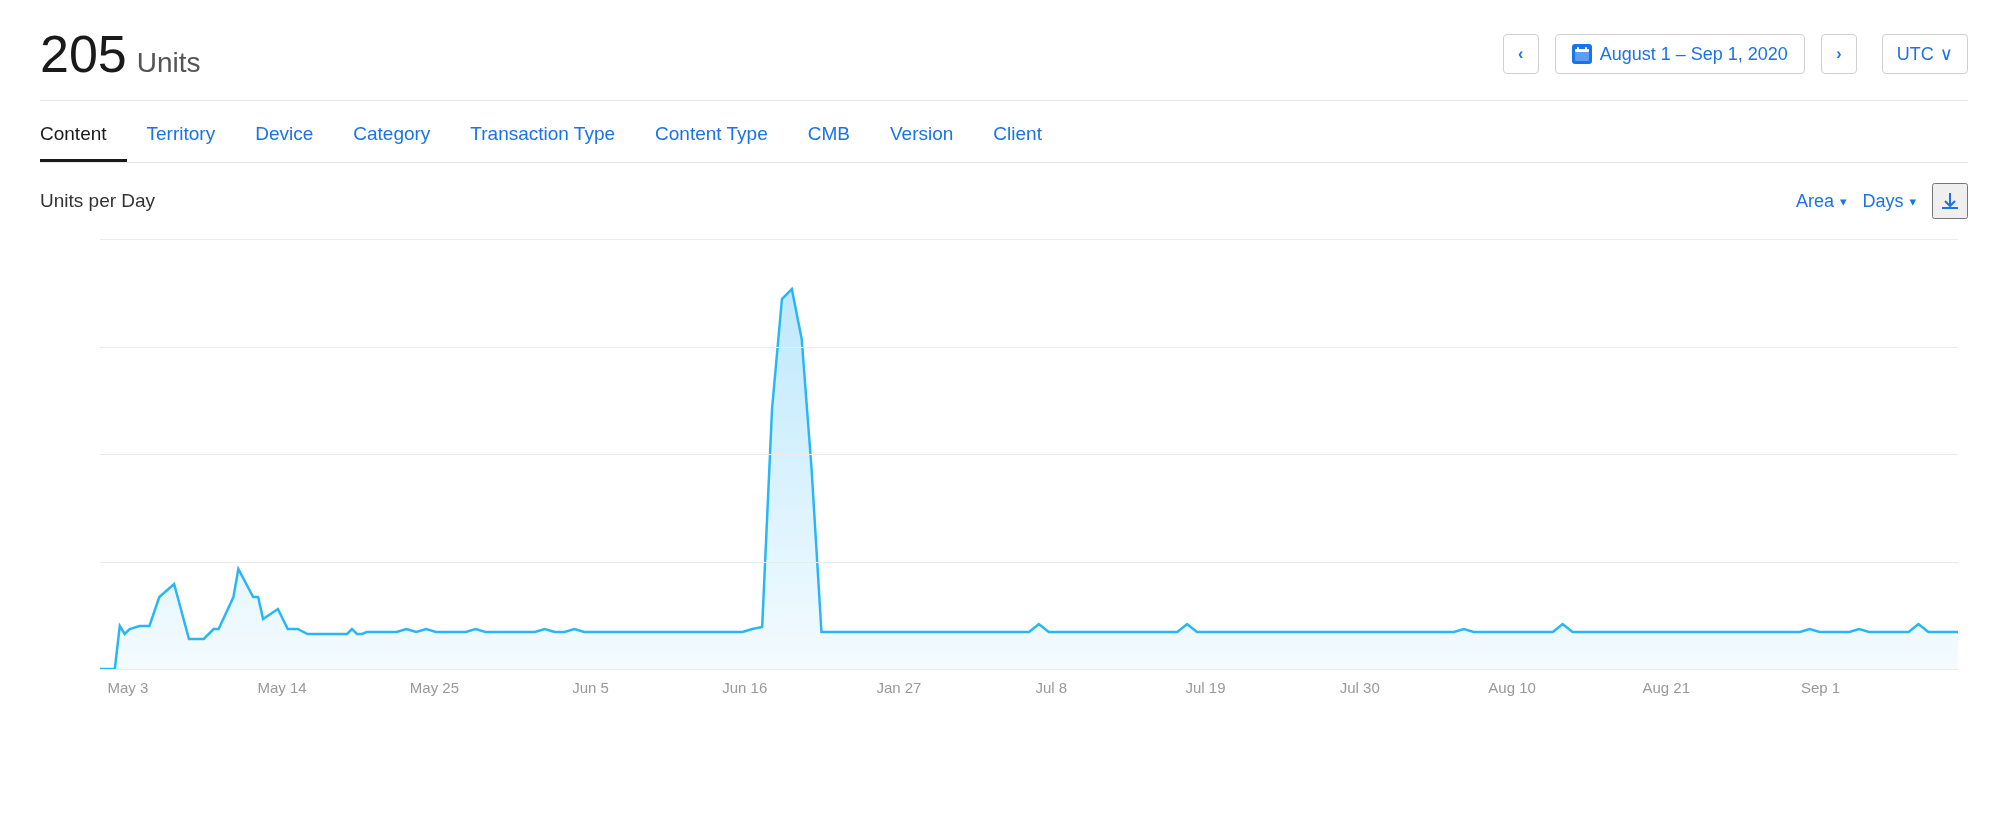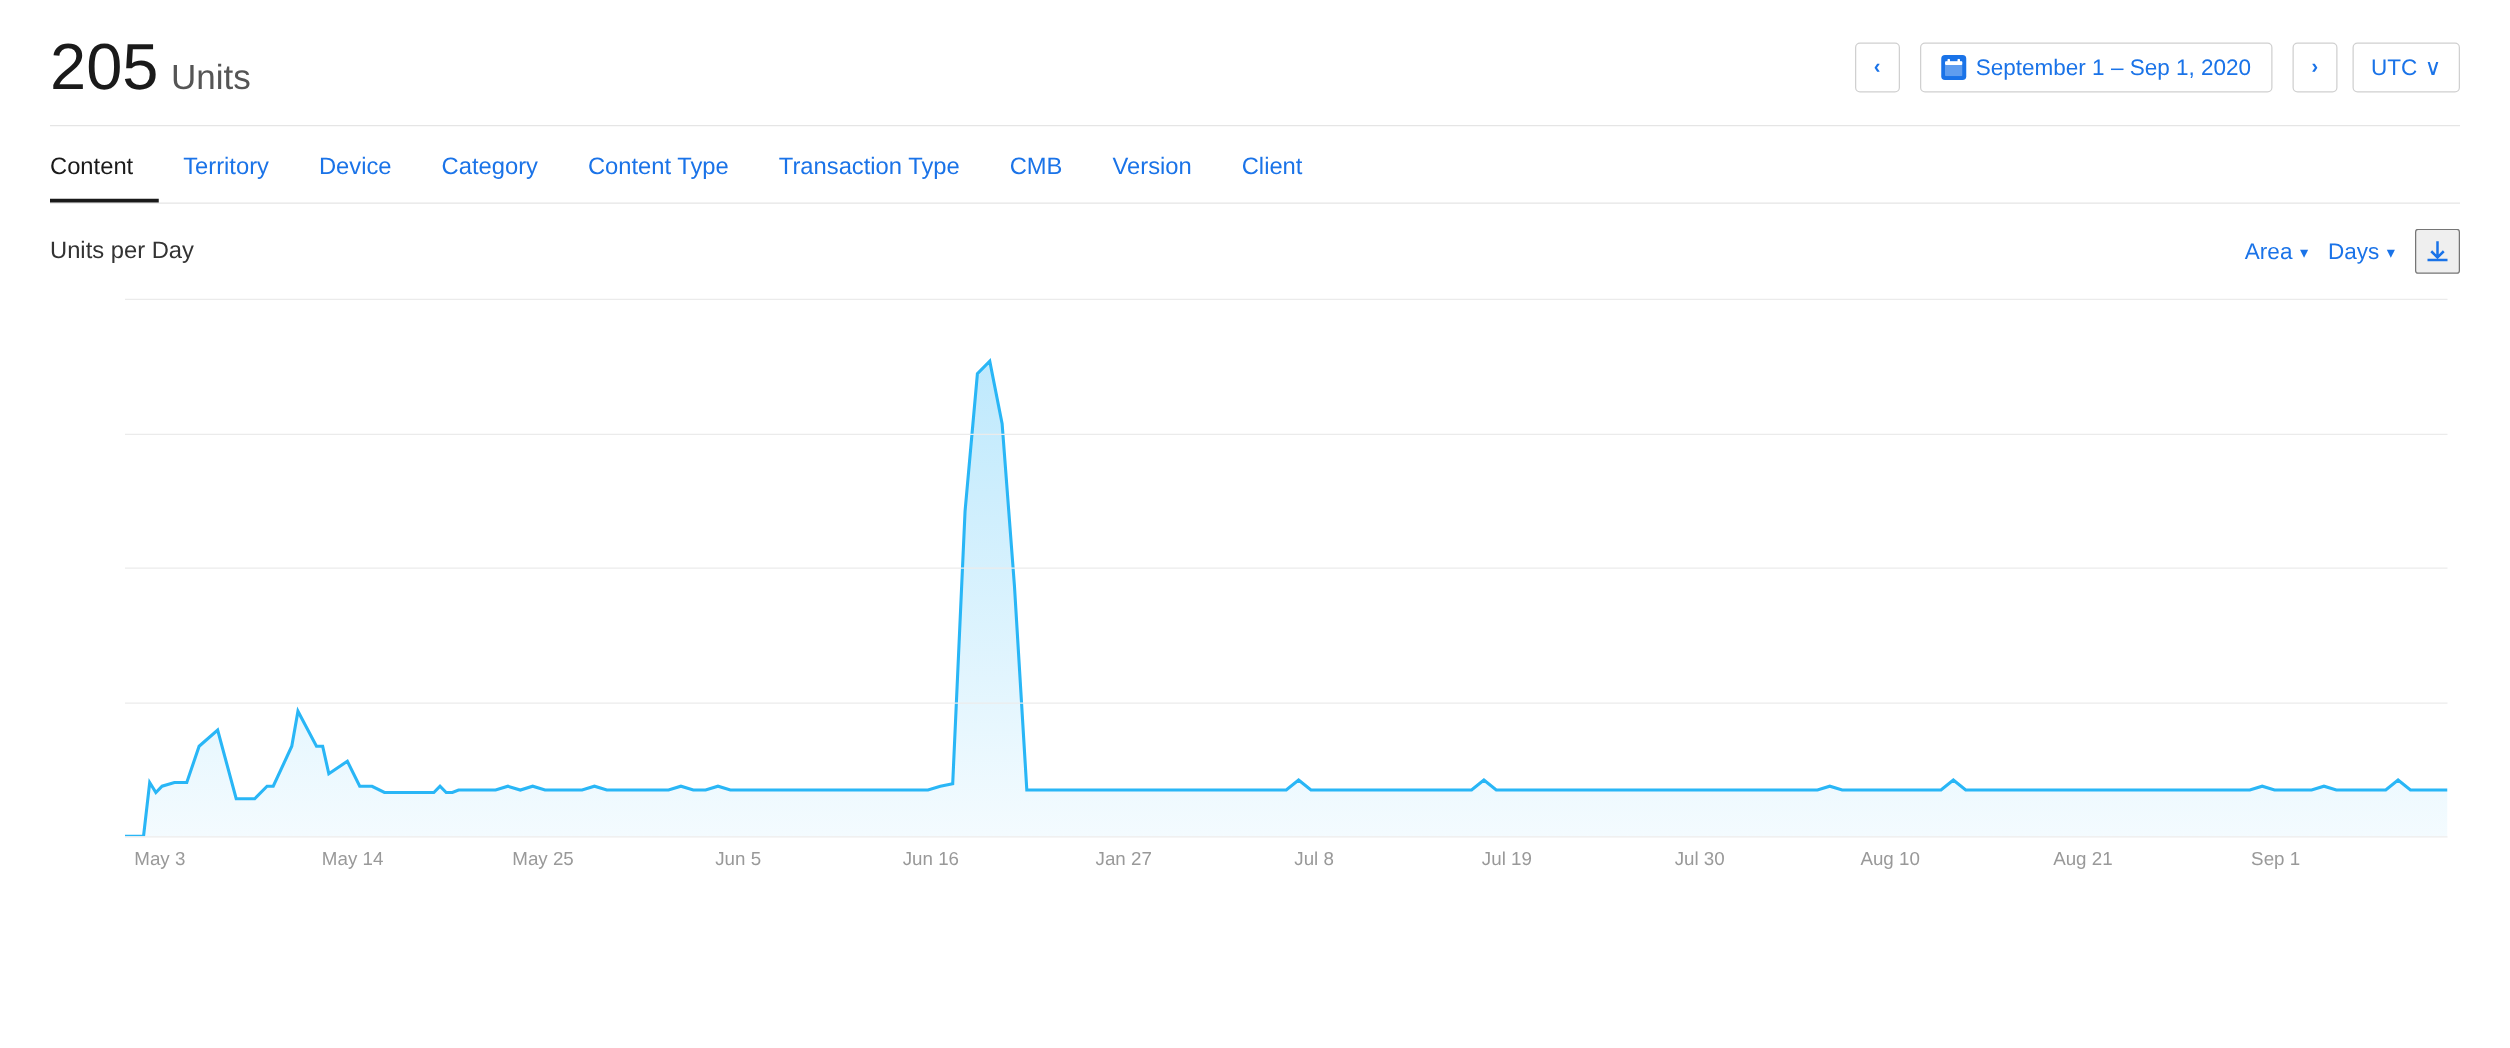--- a/index.html
+++ b/index.html
@@ -92,20 +92,21 @@
       align-items: center;
       gap: 6px;
       border: 1px solid #d0d0d0;
       border-radius: 4px;
       padding: 6px 14px;
       background: #fff;
       cursor: pointer;
       font-size: 18px;
       color: #1a73e8;
       height: 40px;
+      margin-left: 13px;
     }
 
     .divider-h {
       height: 1px;
       background: #e5e5e5;
       margin: 0 40px;
     }
 
     .tabs-nav {
       display: flex;
@@ -256,39 +257,39 @@
     <button class="nav-arrow">‹</button>
     <button class="date-range-btn">
       <span class="calendar-icon">
         <svg width="14" height="14" viewBox="0 0 14 14" fill="white">
           <rect x="0" y="2" width="14" height="12" rx="1" fill="white" opacity="0.3"></rect>
           <rect x="0" y="2" width="14" height="3" rx="1" fill="white"></rect>
           <rect x="2" y="0" width="2" height="4" rx="1" fill="white"></rect>
           <rect x="10" y="0" width="2" height="4" rx="1" fill="white"></rect>
         </svg>
       </span>
-      <span>September 1 – Sep 1, 2020</span>
+      <span>August 1 – Sep 1, 2020</span>
     </button>
     <button class="nav-arrow">›</button>
     <button class="timezone-btn">
       <span>UTC</span>
       <span>∨</span>
     </button>
   </div>
 </div>
 
 <div class="divider-h"></div>
 
 <nav class="tabs-nav">
   <div class="tab-item active">Content</div>
   <div class="tab-item">Territory</div>
   <div class="tab-item">Device</div>
   <div class="tab-item">Category</div>
+  <div class="tab-item">Transaction Type</div>
   <div class="tab-item">Content Type</div>
-  <div class="tab-item">Transaction Type</div>
   <div class="tab-item">CMB</div>
   <div class="tab-item">Version</div>
   <div class="tab-item">Client</div>
 </nav>
 
 <div class="tabs-divider"></div>
 
 <div class="chart-section">
   <div class="chart-header">
     <span class="chart-title">Units per Day</span>

